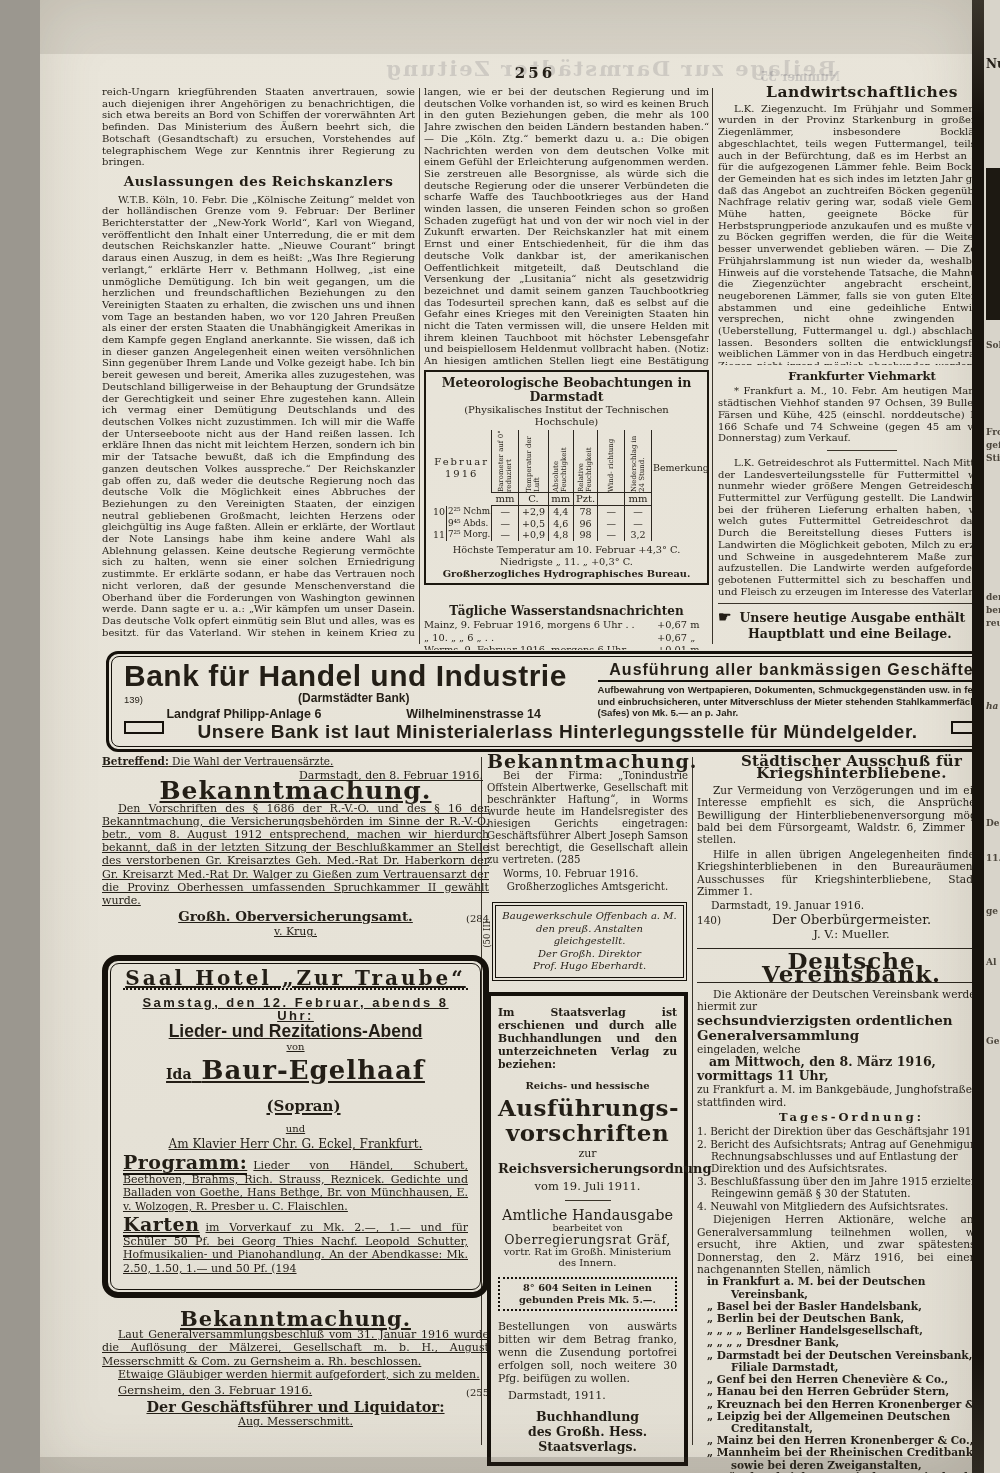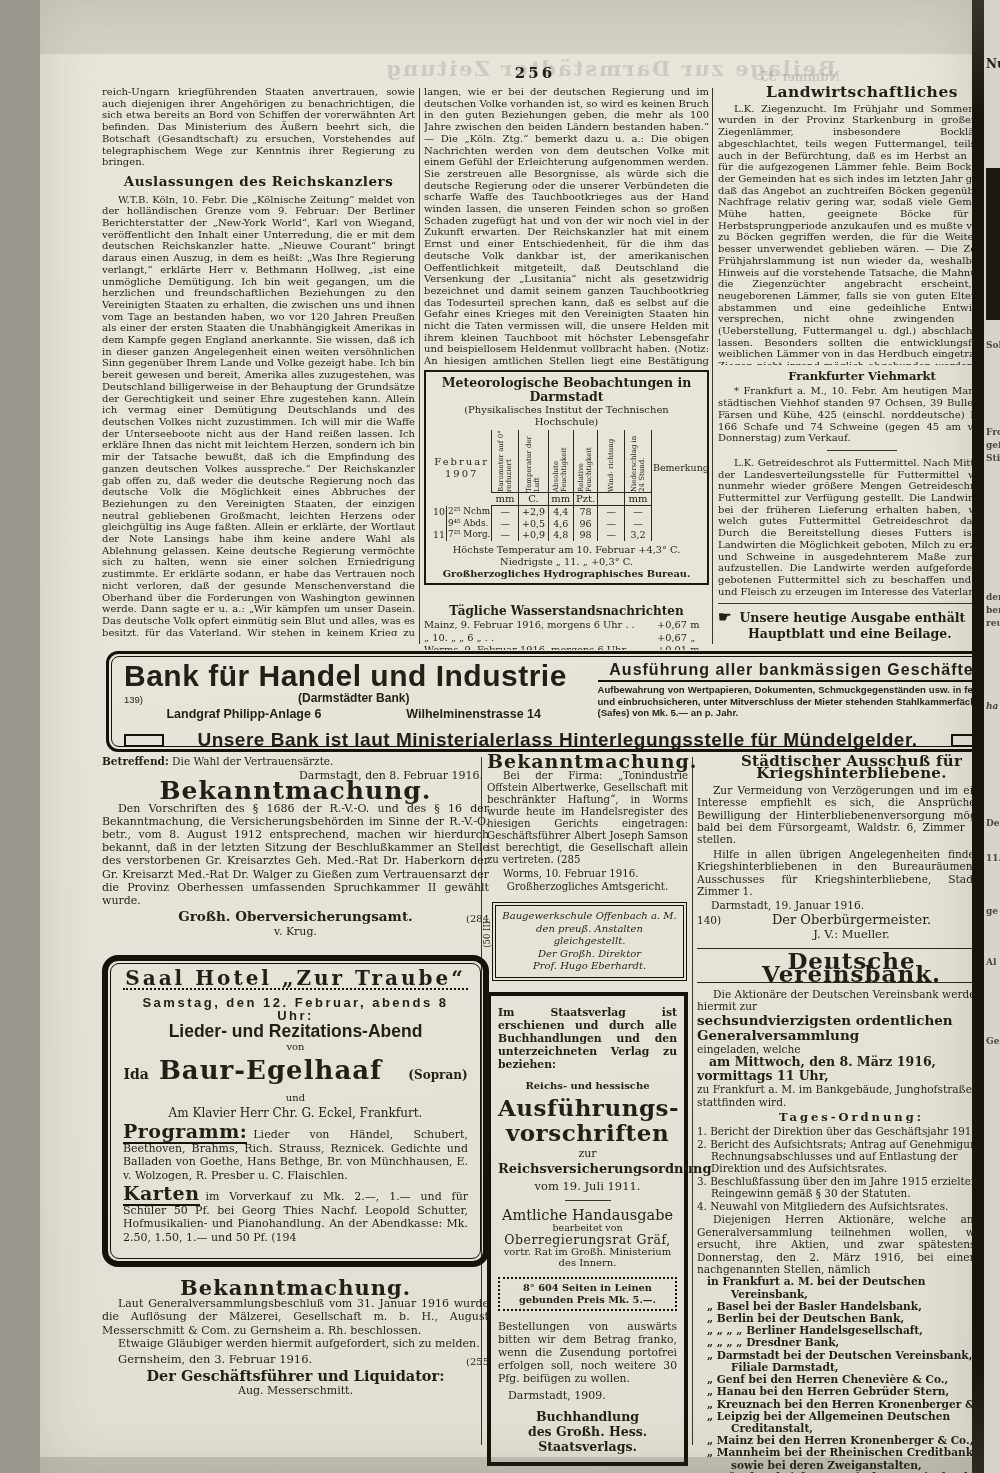--- a/index.html
+++ b/index.html
@@ -71,25 +71,25 @@
   #bank-ad .inner{position:absolute;inset:2px;border:1.5px solid #15110b;border-radius:8px;padding:3px 12px;font-family:"Liberation Sans",sans-serif;}
   #bank-ad .toprow{display:flex;}
   #bank-ad .left{width:53%;}
   #bank-ad .bank-name{font-size:30px;font-weight:bold;letter-spacing:.5px;line-height:32px;margin:0;white-space:nowrap;}
   #bank-ad .meta{position:relative;text-align:center;font-weight:bold;font-size:12px;line-height:13px;}
   #bank-ad .adno{position:absolute;left:0;top:1px;font-weight:normal;font-size:9.5px;}
   #bank-ad .addr{display:flex;justify-content:space-around;font-weight:bold;font-size:12.5px;margin-top:2px;}
   #bank-ad .right{flex:1;padding-left:14px;}
   #bank-ad .r-head{font-size:16px;font-weight:bold;text-align:center;letter-spacing:1px;border-bottom:2px solid #15110b;padding-bottom:1px;margin:1px 0 2px;}
   #bank-ad .r-text{font-size:9.6px;line-height:11.5px;text-align:justify;font-weight:600;}
-  #bank-ad .bottomrow{display:flex;align-items:center;margin-top:8px;}
+  #bank-ad .bottomrow{display:flex;align-items:flex-start;margin-top:0;}
   #bank-ad .cartouche{display:inline-block;width:36px;height:9px;border:2.5px solid #15110b;}
   #bank-ad .slogan{flex:1;text-align:center;font-size:19px;font-weight:bold;letter-spacing:.5px;}
   
-  #colA{left:62px;top:755px;width:387px;font-size:11px;line-height:13.2px;}
+  #colA{left:62px;top:755px;width:387px;font-size:11px;line-height:13.2px;text-decoration:underline;}
   #colB{left:447px;top:755px;width:201px;font-size:10.2px;line-height:12px;}
   #colC{left:657px;top:755px;width:309px;font-size:10.6px;line-height:12.4px;}
   .betreff{font-size:10.5px;}
   .betreff .b{font-weight:bold;}
   .dateline-r{text-align:right;padding-right:6px;font-size:11px;margin:1px 0 0;}
   .bek-head{font-size:25px;font-weight:bold;text-align:center;letter-spacing:1px;margin:2px 0 4px;}
   .bek-head.small{font-size:19px;margin:0 0 3px;}
   .bek-head.mid{font-size:21px;margin:14px 0 3px;}
   .sigrow{position:relative;text-align:center;font-weight:bold;font-size:13.5px;margin-top:3px;}
   .sigrow .adno{position:absolute;right:0;top:2px;font-weight:normal;font-size:10px;}
@@ -97,21 +97,21 @@
   
   #traube{margin-top:16px;border:6px solid #15110b;border-radius:16px;padding:2px;}
   #traube .inner{border:1.5px solid #15110b;border-radius:9px;padding:8px 12px 14px;text-align:center;}
   #traube .title{font-size:20px;font-weight:bold;letter-spacing:3px;white-space:nowrap;}
   #traube .dotrule{border-top:2.5px dotted #15110b;margin:3px 0 6px;}
   #traube .l1{font-size:13px;font-weight:bold;letter-spacing:2.5px;font-family:"Liberation Sans",sans-serif;}
   #traube .l2{font-size:17.5px;font-weight:bold;margin-top:3px;font-family:"Liberation Sans",sans-serif;}
   #traube .von{font-size:10px;margin:2px 0;}
   #traube .a1{font-size:26px;font-weight:bold;letter-spacing:1px;line-height:28px;}
   #traube .a1 .pre{font-size:14px;letter-spacing:0;}
-  #traube .a1 .role{font-size:12px;letter-spacing:0;margin-left:16px;}
+  #traube .a1 .role{font-size:15px;letter-spacing:0;margin-left:16px;}
   #traube .a2{font-size:29px;font-weight:bold;letter-spacing:2px;line-height:30px;}
   #traube .a2 .role{font-size:15px;letter-spacing:0;}
   #traube .piano{font-size:12px;margin-top:3px;}
   #traube .pblock{text-align:justify;font-size:11px;line-height:13.5px;margin-top:5px;}
   #traube .biglabel{font-size:19px;font-weight:bold;border-bottom:2.5px solid #15110b;margin-right:6px;letter-spacing:.5px;}
   
   #baubox{position:relative;margin:12px 4px 0 8px;border:1px solid #15110b;outline:1px solid #15110b;outline-offset:2px;padding:4px 4px;text-align:center;font-style:italic;font-size:10px;line-height:12.5px;}
   #baubox .sideno{position:absolute;left:-22px;top:22px;transform:rotate(-90deg);font-style:normal;font-size:8.5px;}
   #verlagbox{margin-top:14px;border:4px solid #15110b;padding:10px 7px 8px;text-align:center;}
   #verlagbox .intro{text-align:justify;font-size:10.8px;line-height:13px;font-weight:600;}
@@ -180,21 +180,21 @@
             <col style="width:26px">
             <col style="width:29px">
             <col style="width:24px">
             <col style="width:24px">
             <col style="width:26px">
             <col style="width:26px">
             <col style="width:48px">
         </colgroup>
         <thead>
           <tr>
-            <th class="month" colspan="2" rowspan="2">Februar 1907</th>
+            <th class="month" colspan="2" rowspan="2">Februar 1916</th>
             <th class="vh">
                 <div>Barometer auf 0° reduziert</div>
               </th>
             <th class="vh">
                 <div>Temperatur der Luft</div>
               </th>
             <th class="vh">
                 <div>Absolute Feuchtigkeit</div>
               </th>
             <th class="vh">
@@ -392,21 +392,21 @@
       <div class="zur">zur</div>
       <div class="t4">Reichsversicherungsordnung</div>
       <div class="date">vom 19. Juli 1911.</div>
       <div class="mrule"></div>
       <div class="s1">Amtliche Handausgabe</div>
       <div class="s2">bearbeitet von</div>
       <div class="s3">Oberregierungsrat Gräf,</div>
       <div class="s4">vortr. Rat im Großh. Ministerium des Innern.</div>
       <div class="pricebox">8° 604 Seiten in Leinen gebunden Preis Mk. 5.—.</div>
       <div class="order">Bestellungen von auswärts bitten wir dem Betrag franko, wenn die Zusendung portofrei erfolgen soll, noch weitere 30 Pfg. beifügen zu wollen.</div>
-      <div class="dl">Darmstadt, 1909.</div>
+      <div class="dl">Darmstadt, 1911.</div>
       <div class="sig"><span>Buchhandlung</span><br><span>des Großh. Hess. Staatsverlags.</span></div>
     </div>
   </div>
 
   <div id="colC" class="col" style="position:absolute;">
     <div class="head1">Städtischer Ausschuß für Kriegshinterbliebene.</div>
     <p class="just indent">Zur Vermeidung von Verzögerungen und im eigenen Interesse empfiehlt es sich, die Ansprüche auf Bewilligung der Hinterbliebenenversorgung möglichst bald bei dem Fürsorgeamt, Waldstr. 6, Zimmer 13, zu stellen.</p>
     <p class="just indent" style="margin-top:2px;">Hilfe in allen übrigen Angelegenheiten finden die Kriegshinterbliebenen in den Bureauräumen des Ausschusses für Kriegshinterbliebene, Stadthaus, Zimmer 1.</p>
     <div class="dl">Darmstadt, 19. Januar 1916.</div>
     <div class="obrow">

